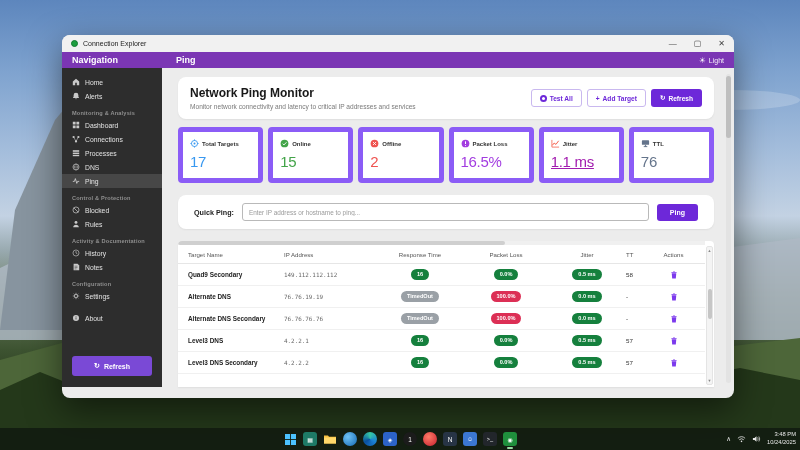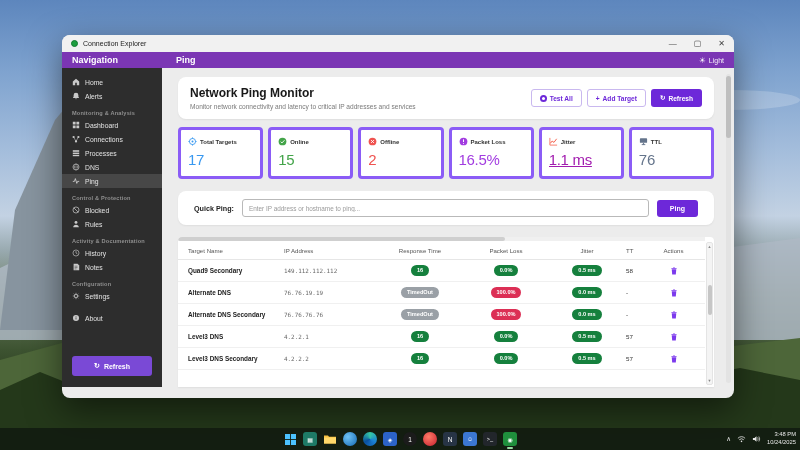--- a/index.html
+++ b/index.html
@@ -45,21 +45,21 @@
   .h1 { font-size:12px; font-weight:bold; color:#181818; }
   .sub { font-size:6.6px; color:#7a7a7a; margin-top:3px; }
   .head-btns { margin-left:auto; display:flex; gap:5px; }
   .btn { border-radius:3px; font-size:6.6px; font-weight:bold; padding:4px 8px; display:flex; align-items:center; gap:3px; cursor:pointer; border:1px solid transparent; font-family:inherit;}
   .btn-outline { background:#fff; border-color:#c9b8ef; color:#6d28d9; }
   .btn-solid { background:#6d28d9; color:#fff; }
   .dot-icon { width:7px; height:7px; border-radius:50%; background:#6d28d9; display:inline-flex; align-items:center; justify-content:center; }
   .dot-icon i { width:3px; height:3px; border-radius:50%; background:#fff; }
 
   .stats { display:flex; gap:5px; margin-top:8px; }
-  .stat { flex:1; background:#fff; border:3px solid #8b5cf6; border-radius:4px; padding:7px 7px 8px; }
+  .stat { flex:1; background:#fff; border:5px solid #8b5cf6; border-radius:4px; padding:7px 7px 8px; }
   .stat-top { display:flex; align-items:center; gap:3px; font-size:6px; font-weight:bold; color:#333; white-space:nowrap; overflow:hidden; }
   .stat-val { font-size:15px; margin-top:5px; letter-spacing:-.3px; white-space:nowrap; overflow:hidden; }
 
   .quick { margin-top:12px; padding:8px 16px; display:flex; align-items:center; gap:8px; }
   .quick-label { font-size:7.2px; font-weight:bold; color:#222; white-space:nowrap; }
   .quick-input { flex:1; height:18px; border:1px solid #b9b9b9; border-radius:3px; font-size:6.4px; padding:0 6px; color:#333; font-family:inherit; }
   .quick-input::placeholder { color:#9a9a9a; }
   .btn-ping { background:#6d28d9; color:#fff; border:none; border-radius:3px; font-size:7px; font-weight:bold; padding:5px 13px; cursor:pointer; font-family:inherit;}
 
   .table-card { margin-top:12px; flex:1; position:relative; border-radius:4px 4px 0 0; overflow:hidden; padding-right:9px; }

